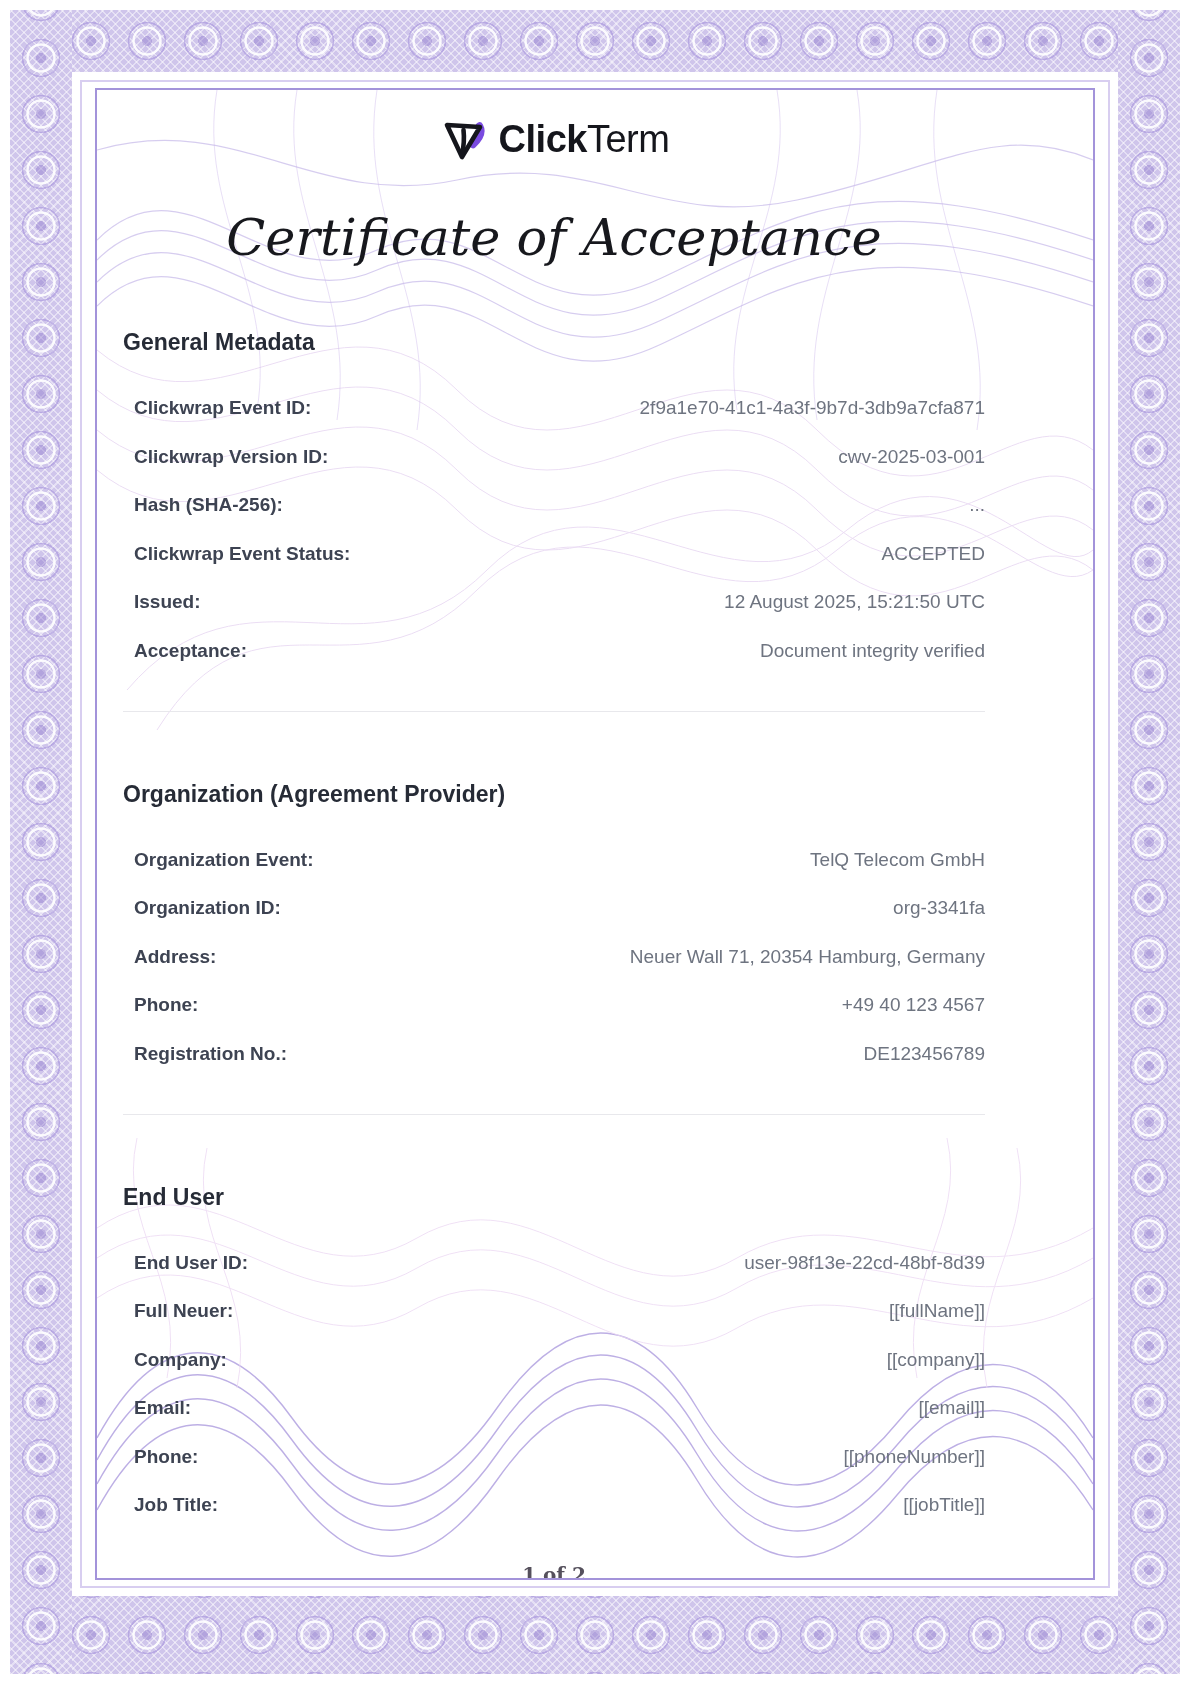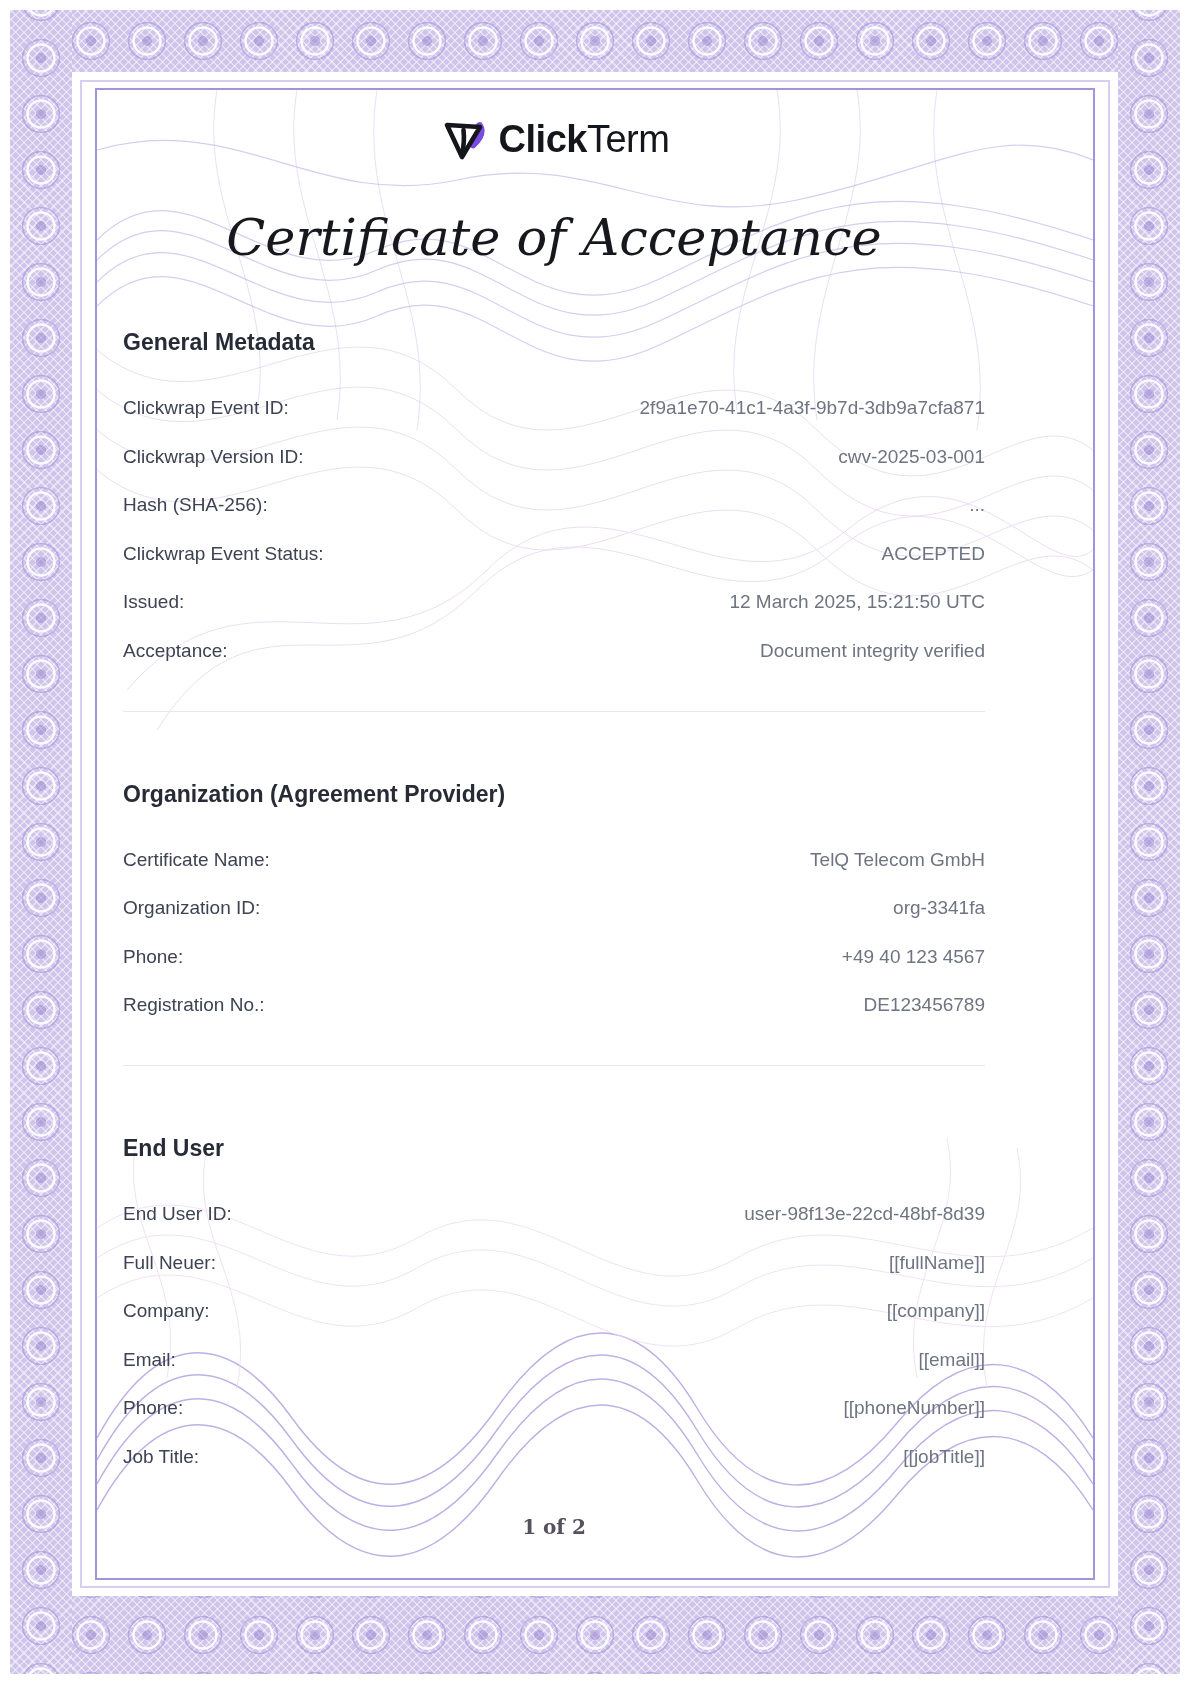--- a/index.html
+++ b/index.html
@@ -99,24 +99,25 @@
 
   .row {
     display: flex;
     justify-content: space-between;
     align-items: baseline;
     line-height: 24px;
     margin-bottom: 24.5px;
     font-size: 19px;
   }
   .row .label {
-    font-weight: 400;
+    font-weight: 700;
     color: #3d4352;
     white-space: nowrap;
     padding-right: 24px;
+    margin-left: 11px;
   }
   .row .value {
     font-weight: 400;
     color: #6e7480;
     text-align: right;
   }
 
   .divider {
     border: none;
     border-top: 1px solid #e8e8ec;
@@ -210,39 +211,43 @@
           <div class="row">
             <span class="label">Hash (SHA-256):</span>
             <span class="value">...</span>
           </div>
           <div class="row">
             <span class="label">Clickwrap Event Status:</span>
             <span class="value">ACCEPTED</span>
           </div>
           <div class="row">
             <span class="label">Issued:</span>
-            <span class="value">12 March 2025, 15:21:50 UTC</span>
+            <span class="value">12 August 2025, 15:21:50 UTC</span>
           </div>
           <div class="row">
             <span class="label">Acceptance:</span>
             <span class="value">Document integrity verified</span>
           </div>
         </section>
 
         <hr class="divider">
 
         <section class="section">
           <h2 class="section-heading">Organization (Agreement Provider)</h2>
           <div class="row">
-            <span class="label">Certificate Name:</span>
+            <span class="label">Organization Event:</span>
             <span class="value">TelQ Telecom GmbH</span>
           </div>
           <div class="row">
             <span class="label">Organization ID:</span>
             <span class="value">org-3341fa</span>
+          </div>
+          <div class="row">
+            <span class="label">Address:</span>
+            <span class="value">Neuer Wall 71, 20354 Hamburg, Germany</span>
           </div>
           <div class="row">
             <span class="label">Phone:</span>
             <span class="value">+49 40 123 4567</span>
           </div>
           <div class="row">
             <span class="label">Registration No.:</span>
             <span class="value">DE123456789</span>
           </div>
         </section>

